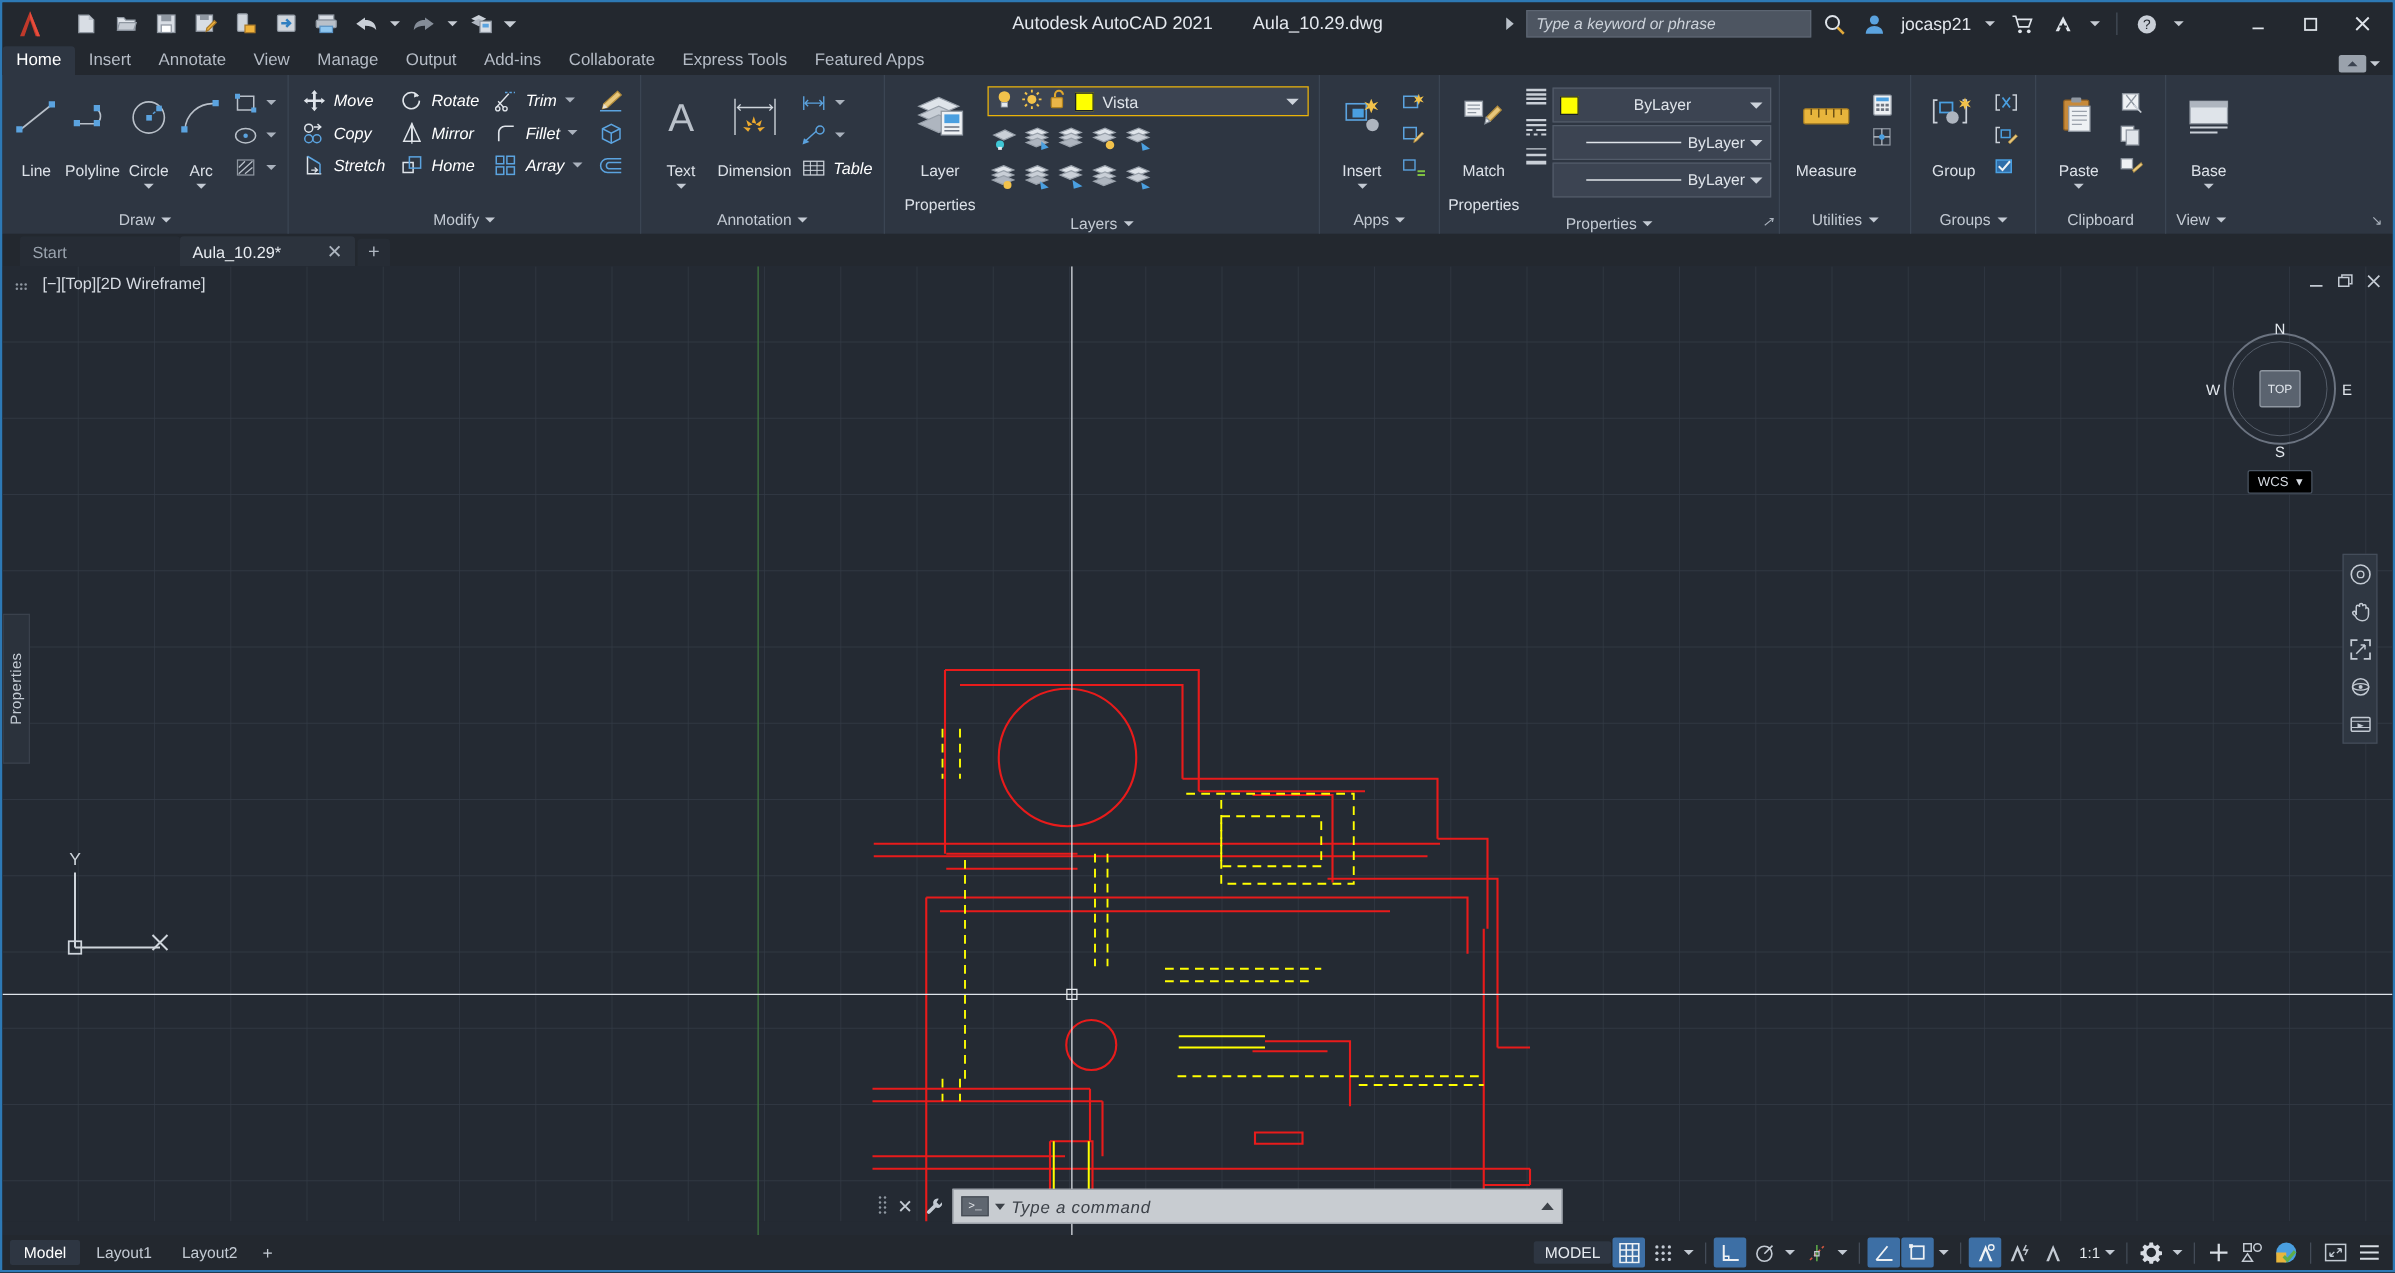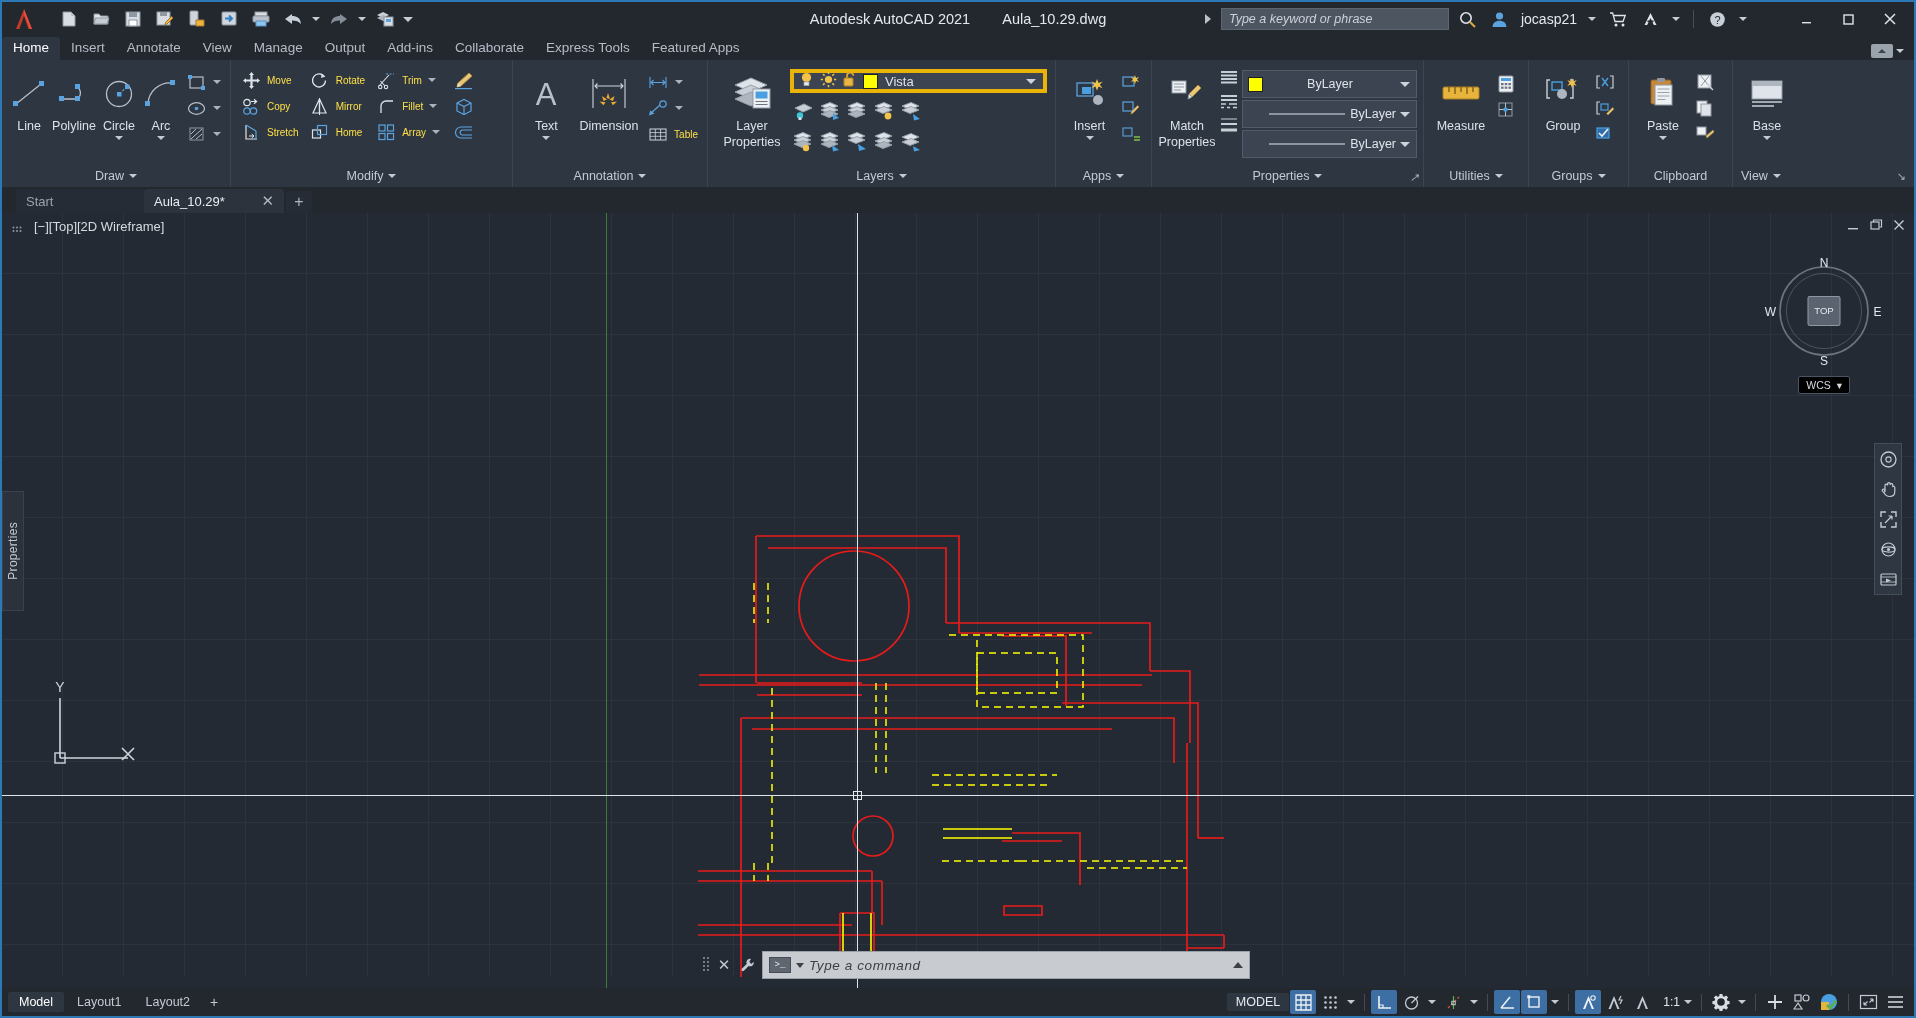--- a/index.html
+++ b/index.html
@@ -44,32 +44,32 @@
   .ribbon { height:127px; background:#2e3642; display:flex; flex:0 0 127px; position:relative; }
   .panel { position:relative; display:flex; flex-direction:column; height:127px; padding:3px 0 0 0; }
   .panel + .panel { border-left:1px solid #3b4553; }
   .panel-body { flex:1; display:flex; align-items:flex-start; padding:4px 6px 0; }
   .panel-title { height:22px; display:flex; align-items:center; justify-content:center; gap:5px;
                  font-size:12.5px; color:#c3cad3; }
   .ptcaret { width:0;height:0;border-left:4px solid transparent;border-right:4px solid transparent;border-top:4px solid #c3cad3; }
 
   .bigbtn { width:56px; display:flex; flex-direction:column; align-items:center; padding:4px 2px 0; border-radius:2px; }
   .bigbtn .glyph { height:46px; display:flex; align-items:center; justify-content:center; }
-  .bigbtn .lbl { font-size:12.5px; color:#dce1e8; text-align:right; line-height:14px; margin-top:2px; }
+  .bigbtn .lbl { font-size:12.5px; color:#dce1e8; text-align:right; line-height:14px; margin-top:13px; }
   .bigbtn .dd { width:0;height:0;border-left:4px solid transparent;border-right:4px solid transparent;border-top:4px solid #c3cad3; margin-top:3px; }
 
   .smrow { display:flex; align-items:center; height:26px; border-radius:2px; padding:0 3px; }
   .smrow .sg { width:22px;height:22px;display:flex;align-items:center;justify-content:center; }
-  .smrow .sl { font-size:10px; color:#fde047; padding-left:5px; white-space:nowrap; }
+  .smrow .sl { font-size:13px; color:#ffffff; padding-left:5px; white-space:nowrap;font-style:italic; }
   .smrow .sdd { width:0;height:0;border-left:4px solid transparent;border-right:4px solid transparent;border-top:4px solid #aab2bd; margin-left:6px; }
 
   .col { display:flex; flex-direction:column; }
 
   
-  .layerctl { width:257px; height:24px; background:#3c4452; border:4px solid #eab308; display:flex; align-items:center; padding:0 4px; gap:5px; }
+  .layerctl { width:257px; height:24px; background:#3c4452; border:1px solid #eab308; display:flex; align-items:center; padding:0 4px; gap:5px; }
   .layerctl .lname { font-size:13px; color:#dfe4ea; flex:1; padding-left:2px; }
   .swatch { width:15px;height:15px;border:1px solid #1b1f26; }
   .ddarrow { width:0;height:0;border-left:5px solid transparent;border-right:5px solid transparent;border-top:5px solid #cdd3db; margin-right:3px;}
   .layergrid { display:flex; gap:1px; margin-top:5px; }
   .layergrid .lg { width:26px;height:26px;display:flex;align-items:center;justify-content:center;border-radius:2px;}
 
   .propctl { width:175px; height:28px; background:#3c4452; border:1px solid #525b69; display:flex; align-items:center; padding:0 3px; gap:4px; }
   .propctl .pv { flex:1; font-size:12.5px; color:#dfe4ea; text-align:right; padding-right:3px; }
 
   .dialoglaunch { position:absolute; right:4px; bottom:3px; font-size:11px; color:#aab2bd; }

